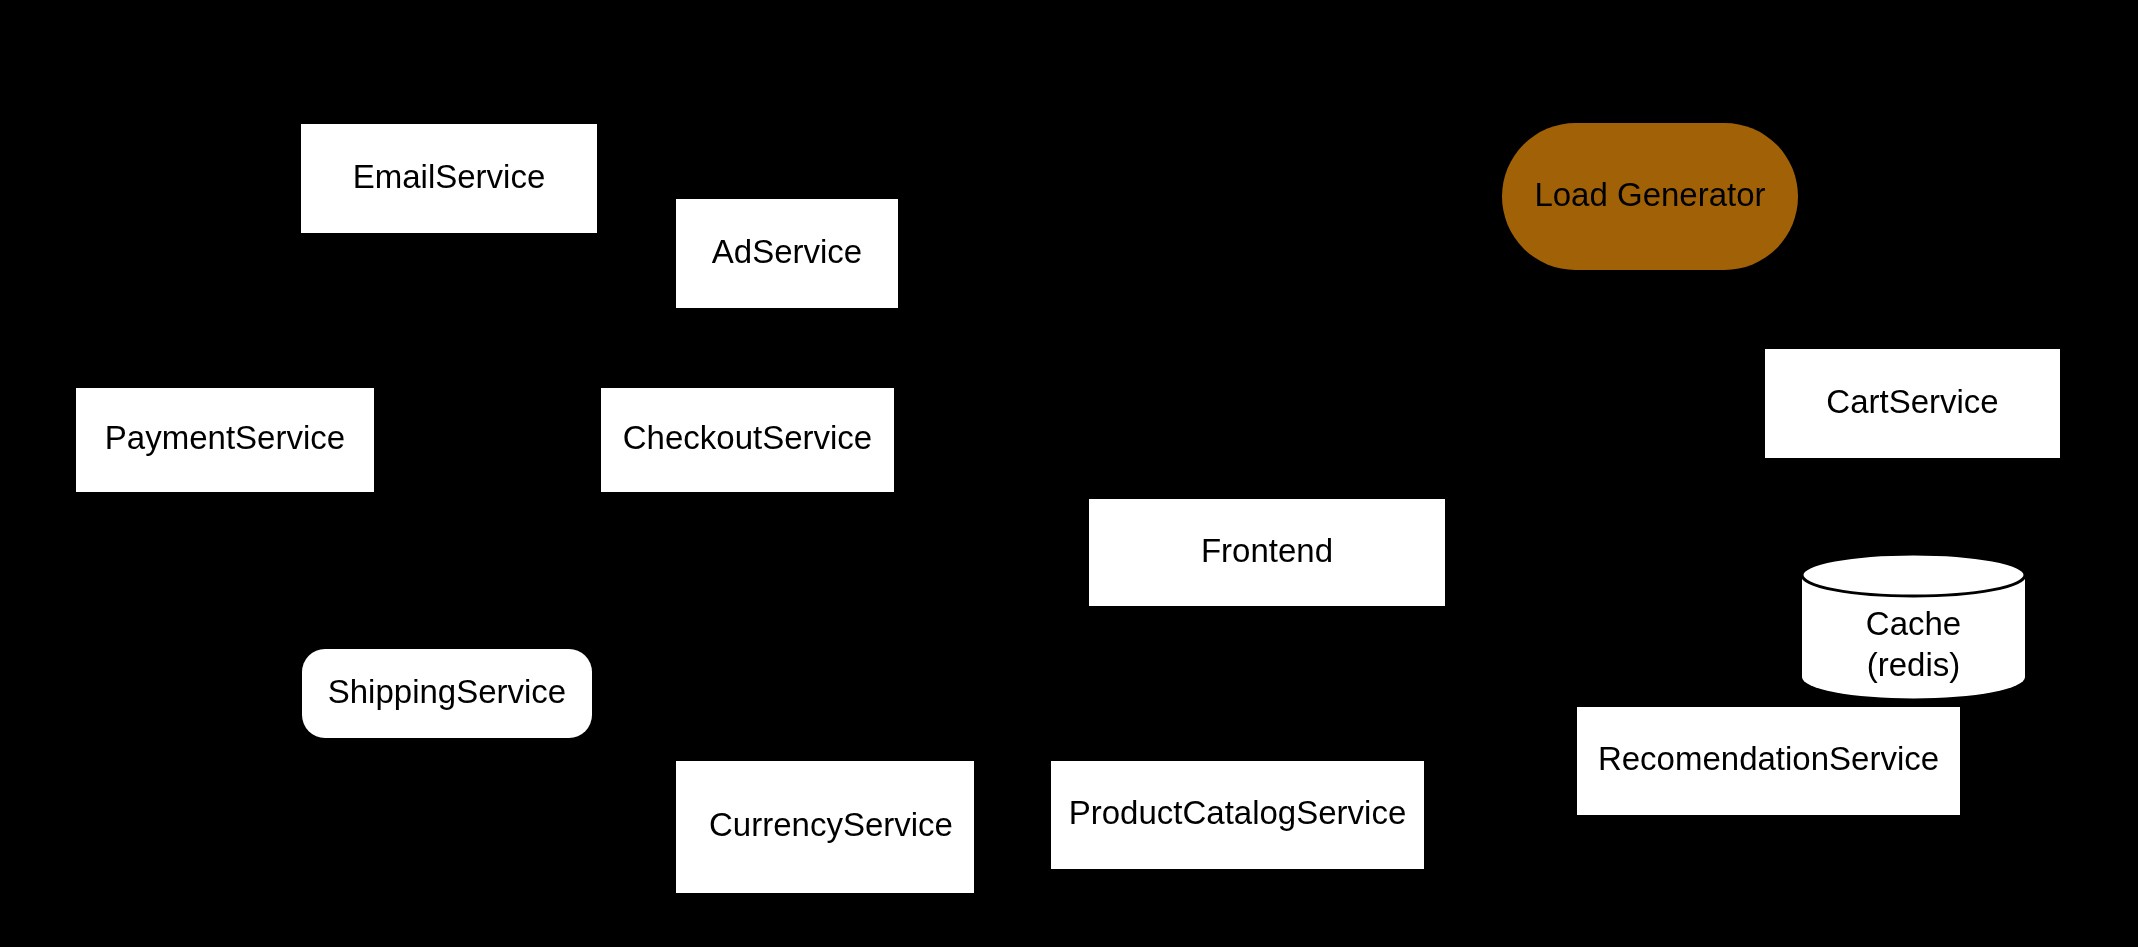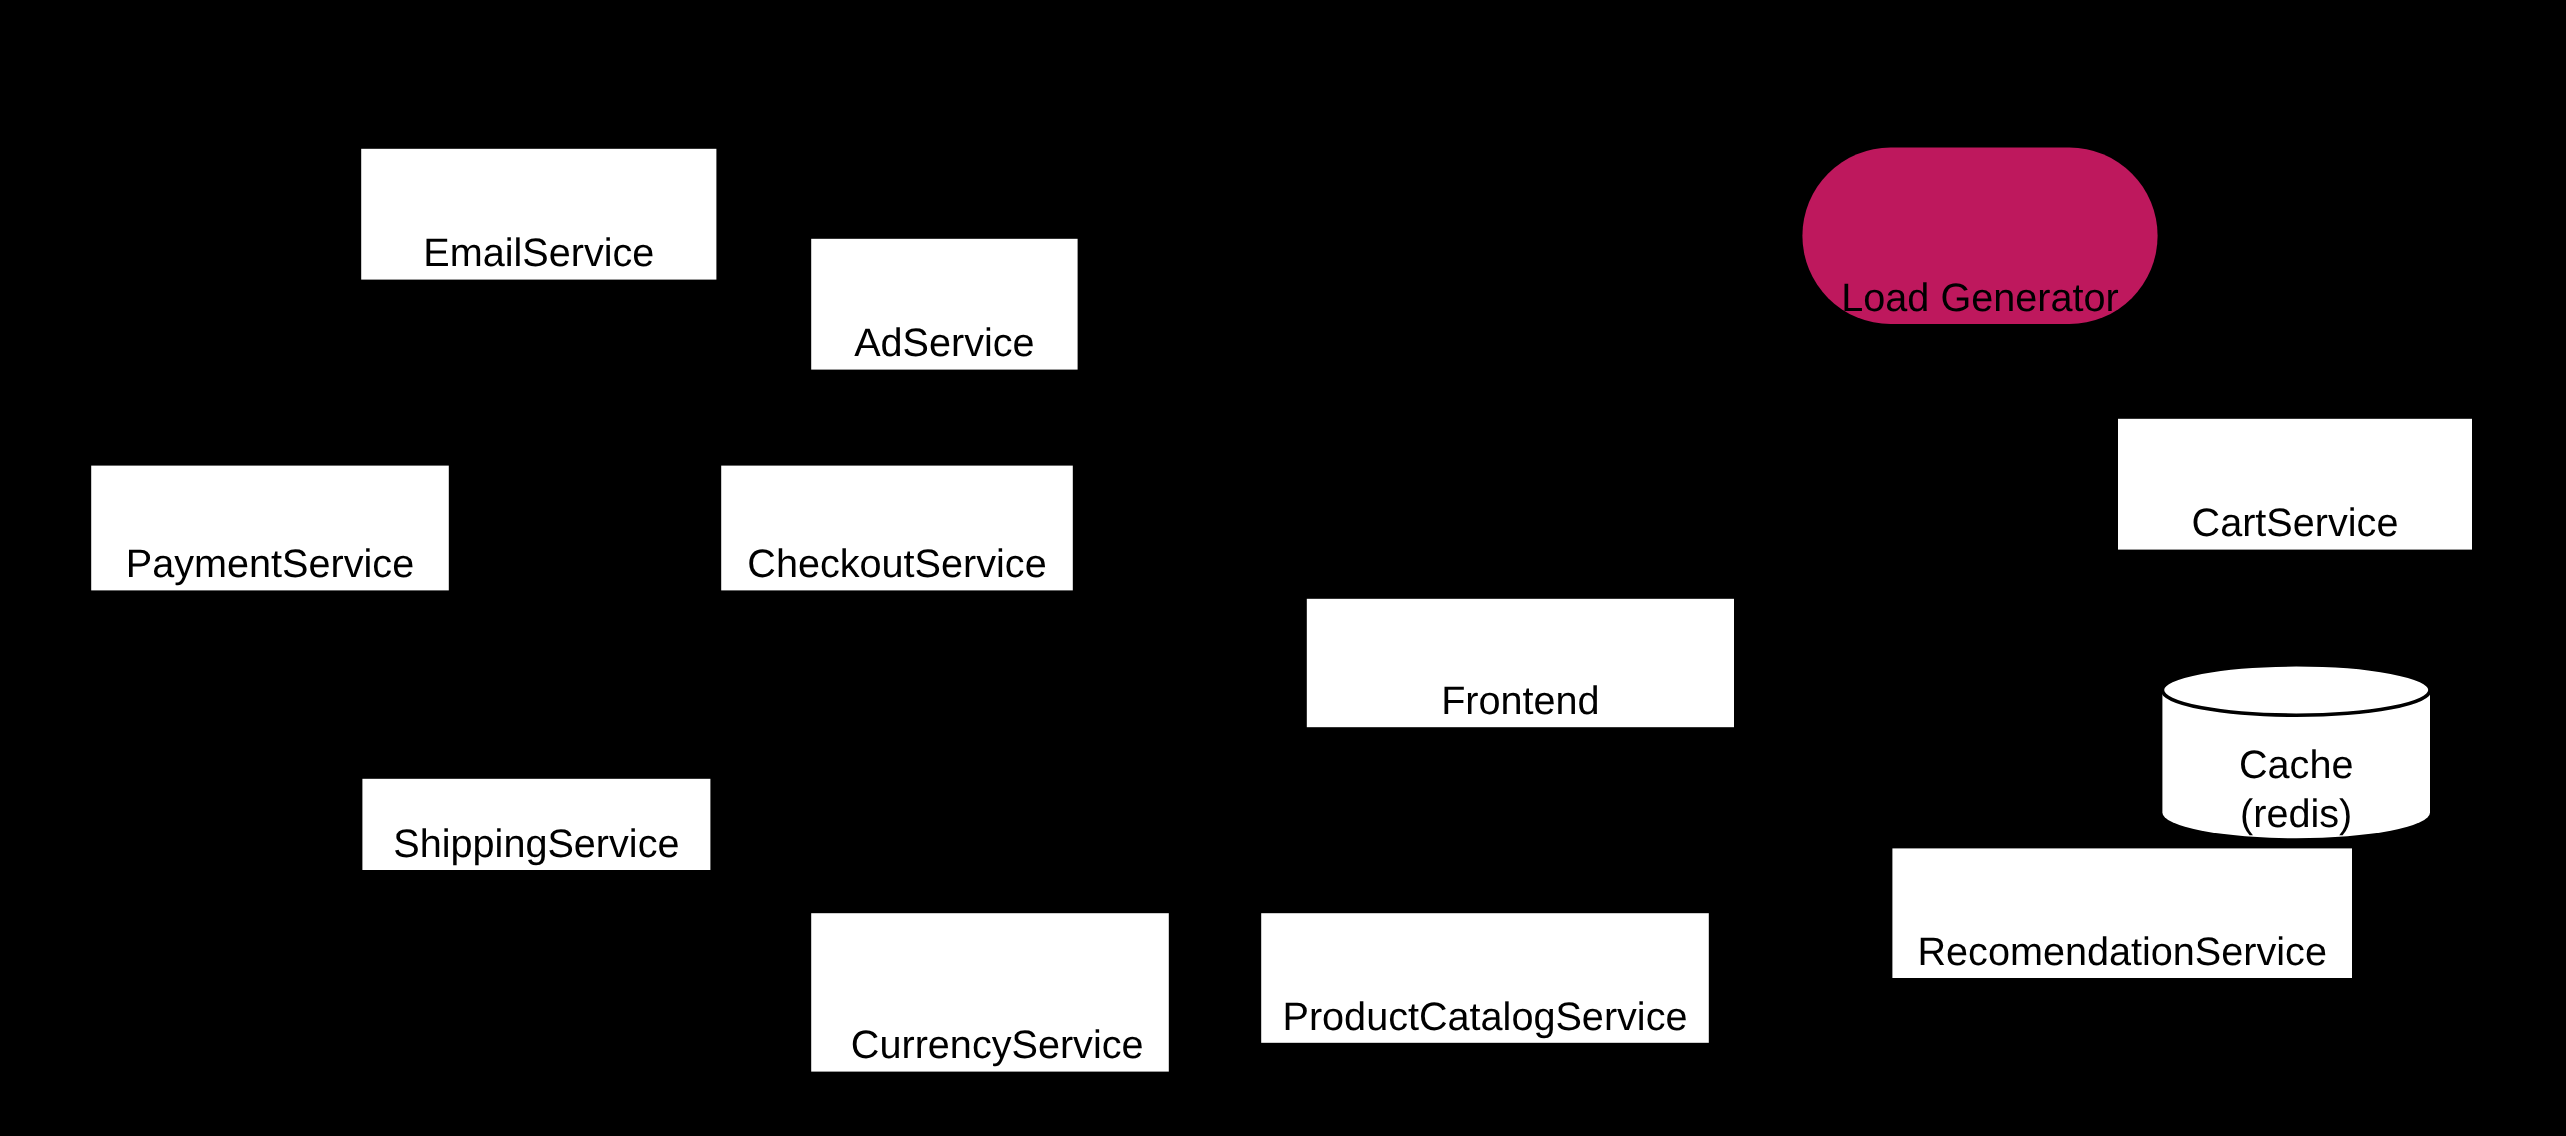--- a/index.html
+++ b/index.html
@@ -11,29 +11,29 @@
     position: relative;
     width: 2138px;
     height: 947px;
     background: #000000;
     overflow: hidden;
     font-family: "Liberation Sans", sans-serif;
   }
   .node {
     position: absolute;
     display: flex;
-    align-items: flex-end;
+    align-items: center;
     justify-content: center;
     box-sizing: border-box;
   }
   .rect {
     background: #ffffff;
   }
   .pill {
-    background: #be185d;
+    background: #a16207;
     border-radius: 80px;
   }
   .lbl {
     color: #000000;
     font-size: 33px;
     line-height: 1.25;
     text-align: center;
     white-space: pre-line;
     transform: translateY(-2px);
   }
@@ -51,21 +51,21 @@
   
   #n-email            { left: 301px;  top: 124px; width: 296px; height: 109px; }
   #n-ad               { left: 676px;  top: 199px; width: 222px; height: 109px; }
   #n-internet         { left: 1089px; top: 87px;  width: 291px; height: 183px; }
   #n-loadgen          { left: 1502px; top: 123px; width: 296px; height: 147px; }
   #n-payment          { left: 76px;   top: 388px; width: 298px; height: 104px; }
   #n-checkout         { left: 601px;  top: 388px; width: 293px; height: 104px; }
   #n-cart             { left: 1765px; top: 349px; width: 295px; height: 109px; }
   #n-frontend         { left: 1089px; top: 499px; width: 356px; height: 107px; }
   #n-cache            { left: 1800px; top: 552px; width: 227px; height: 148px; }
-  #n-shipping         { left: 302px;  top: 649px; width: 290px; height: 76px; }
+  #n-shipping         { left: 302px;  top: 649px; width: 290px; height: 89px; border-radius: 23px; }
   #n-currency         { left: 676px;  top: 761px; width: 298px; height: 132px; padding-left: 12px; }
   #n-productcatalog   { left: 1051px; top: 761px; width: 373px; height: 108px; }
   #n-recommendation   { left: 1577px; top: 707px; width: 383px; height: 108px; }
   #n-cache .overlay-lbl { padding-top: 40px; }
 </style>
 </head>
 <body>
 
 <div class="canvas">
 

